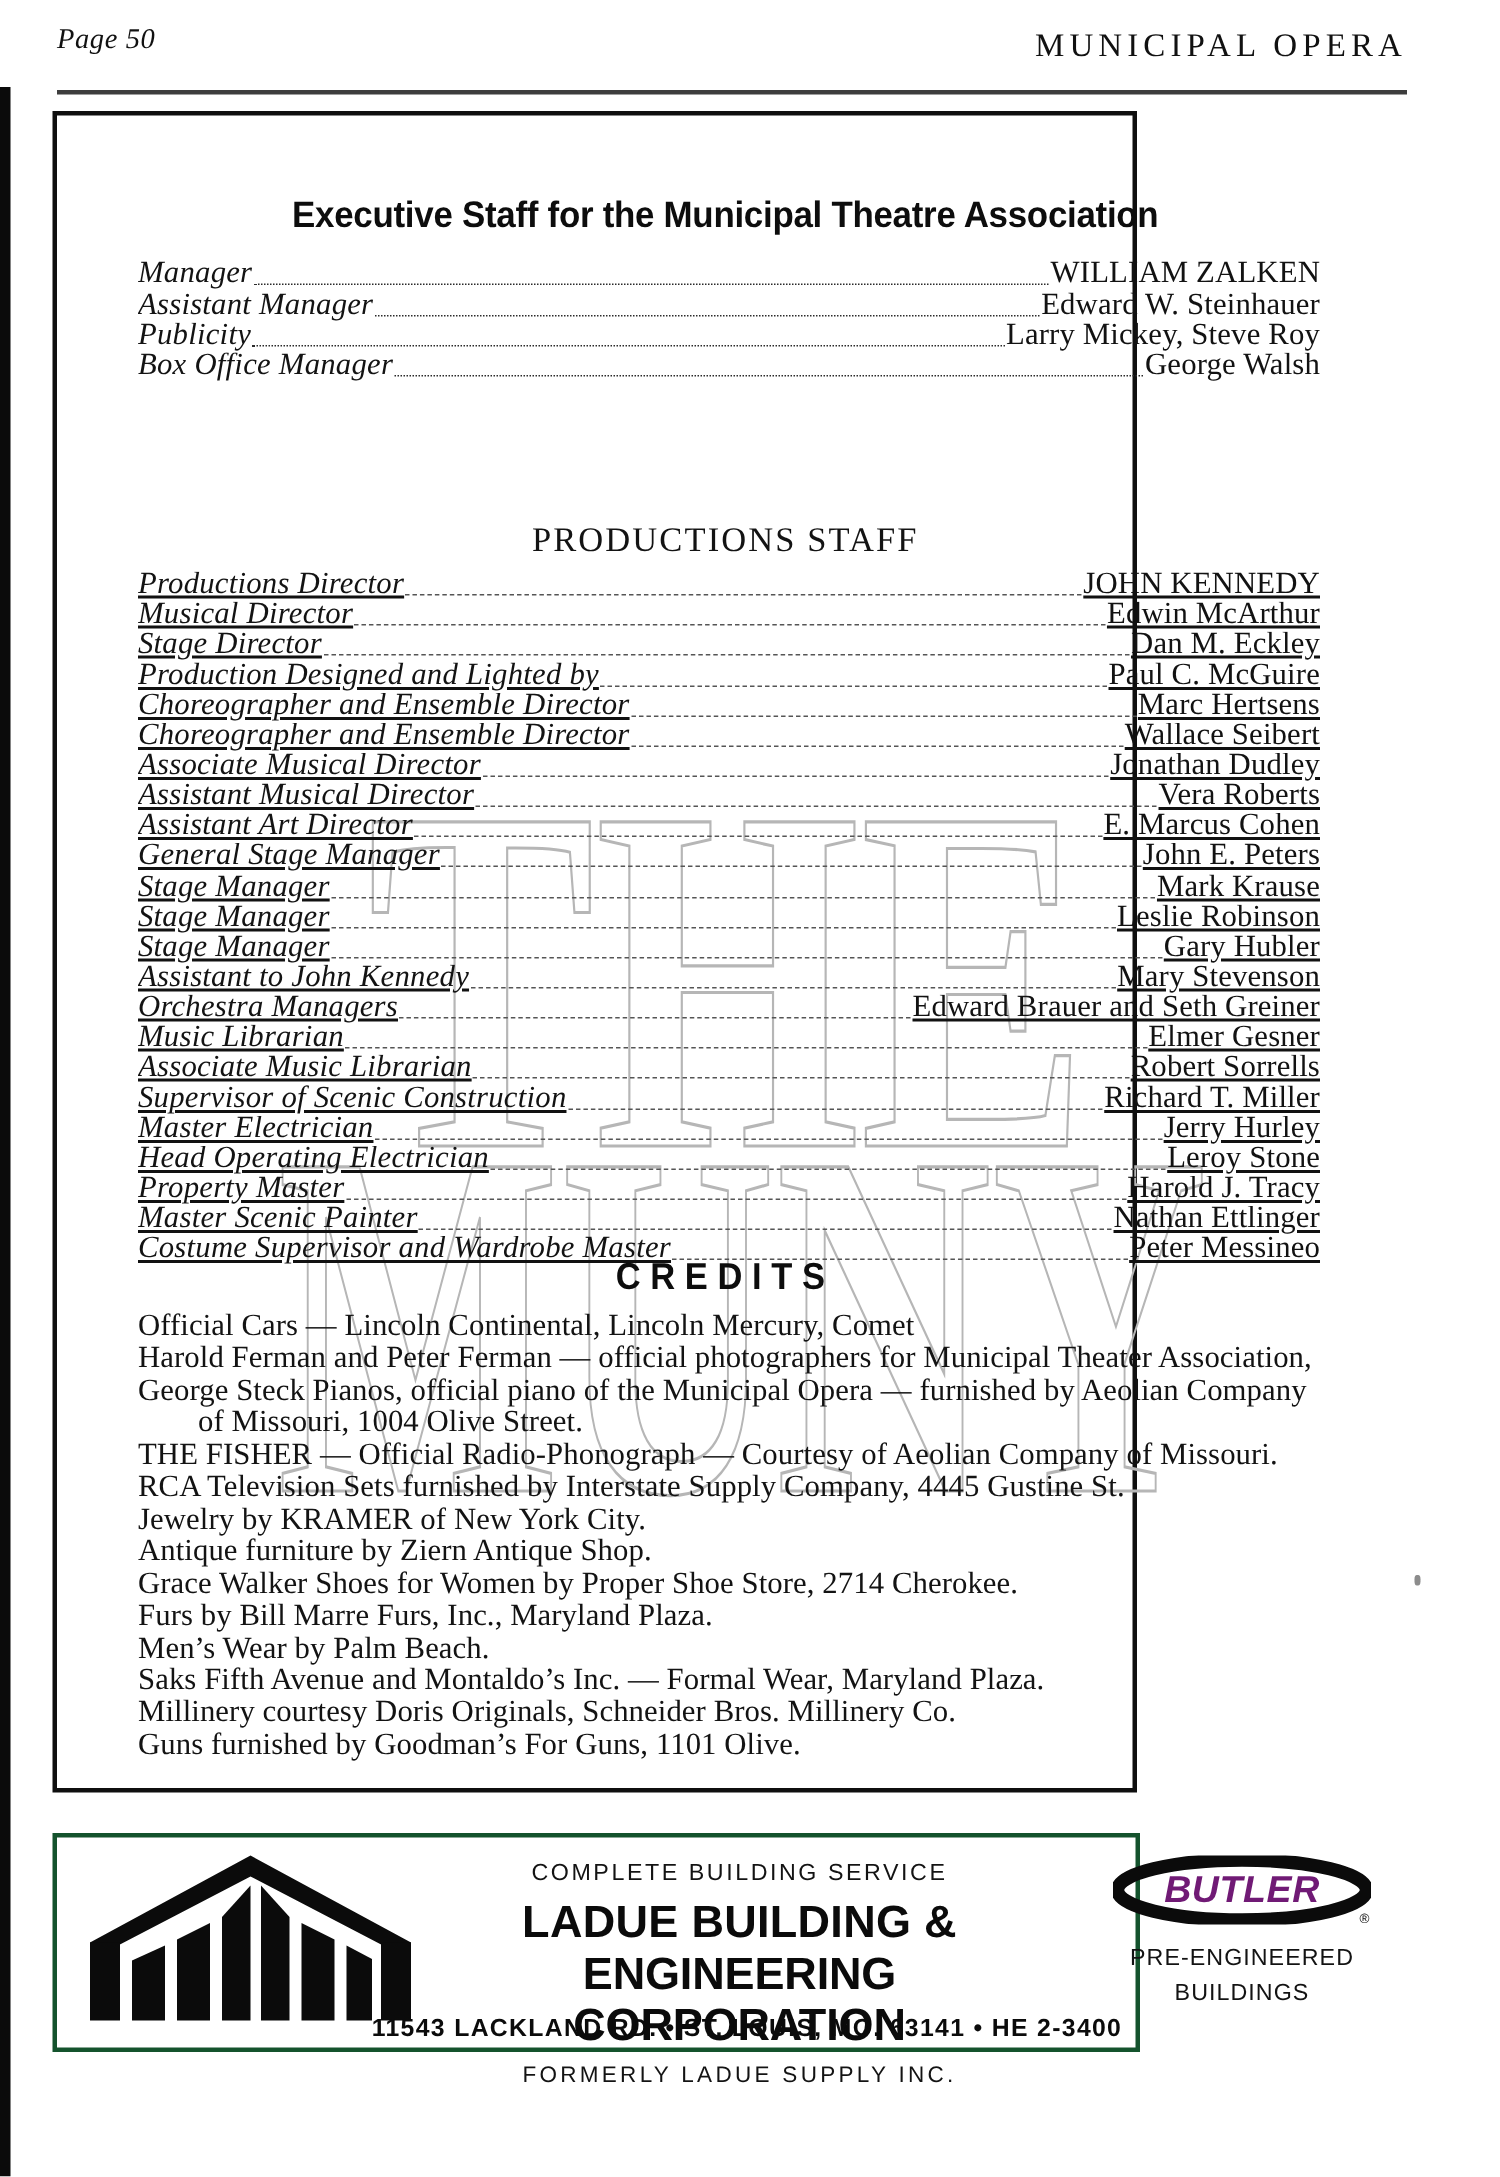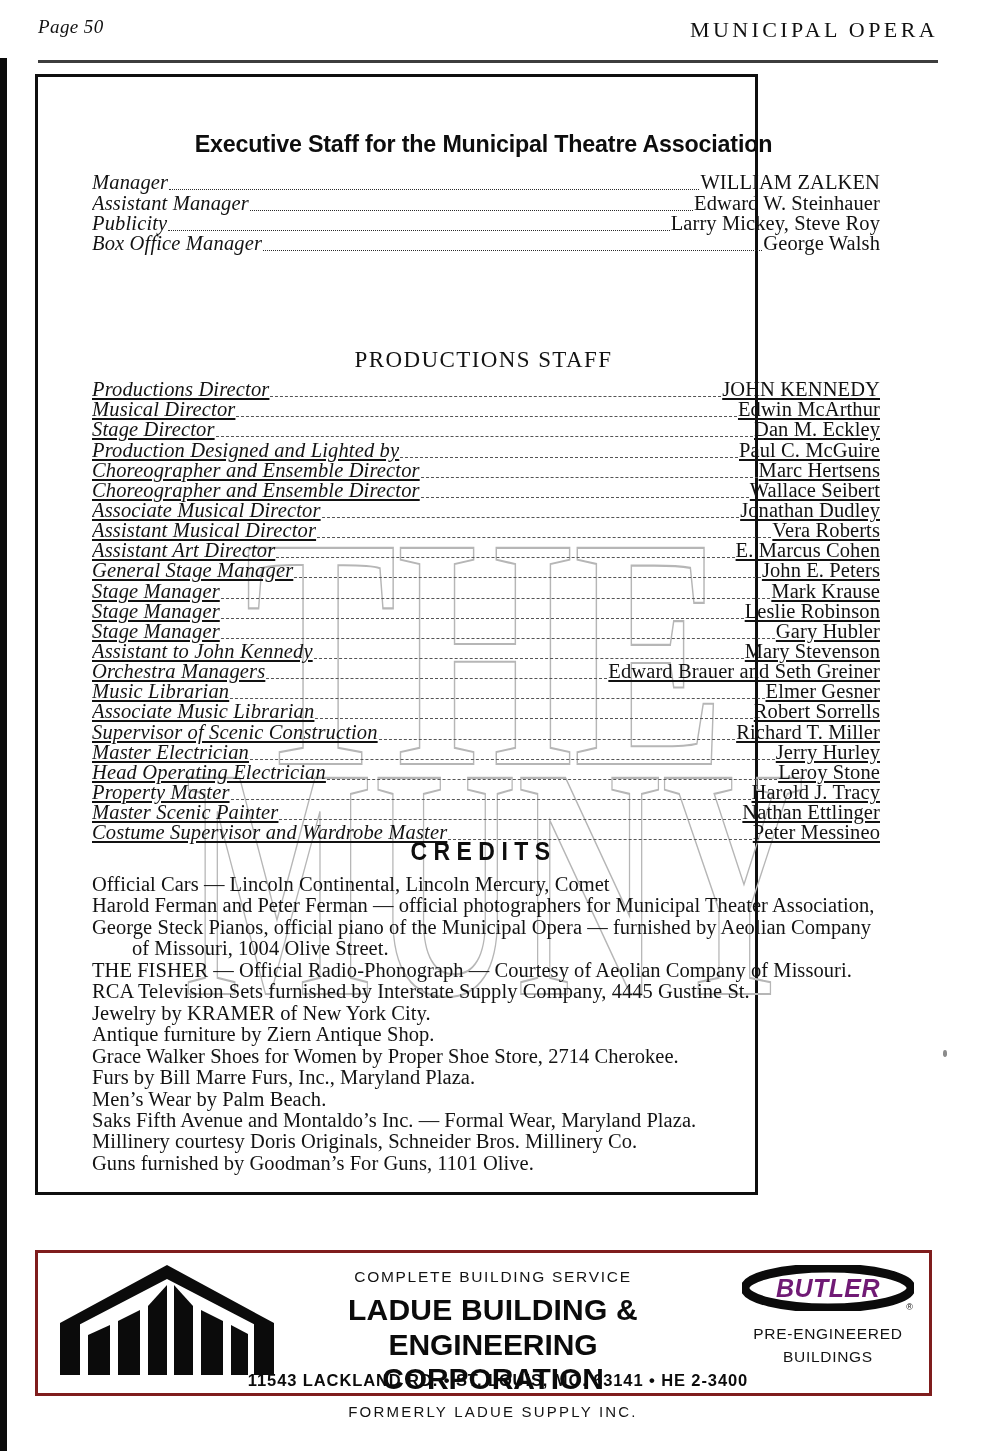--- a/index.html
+++ b/index.html
@@ -92,22 +92,22 @@
   
   .credits-body {
     position:absolute; left:57px; top:800px; width:800px;
     font-size:20.5px; line-height:21.45px; color:#131313; letter-spacing:.05px;
   }
   .credit-line { white-space:nowrap; }
   .credit-line.indent { padding-left:40px; }
 
   
   .ad {
-    position:absolute; left:35px; top:1222px; width:897px; height:146px;
-    border:3px solid #7f1d1d; box-sizing:border-box; background:#fff;margin-top:28px;
+    position:absolute; left:35px; top:1222px; width:725px; height:146px;
+    border:3px solid #14532d; box-sizing:border-box; background:#fff;
   }
   .ad-logo { position:absolute; left:20px; top:10px; width:218px; height:124px; }
   .ad-center {
     position:absolute; left:245px; top:6px; width:420px; text-align:center;
   }
   .ad-tagline {
     font-family:"Liberation Sans", sans-serif; font-size:15.5px;
     letter-spacing:1.7px; color:#131313; margin-top:9px;
   }
   .ad-name1, .ad-name2 {

